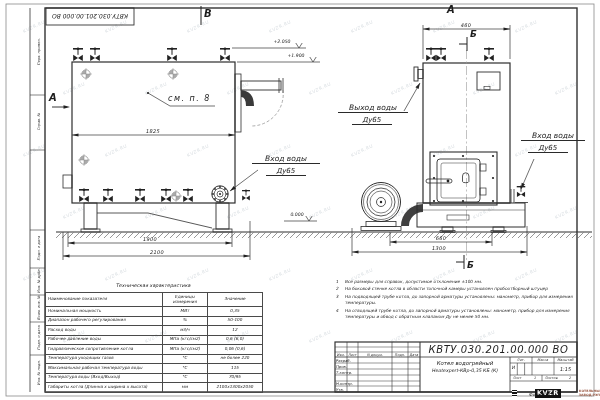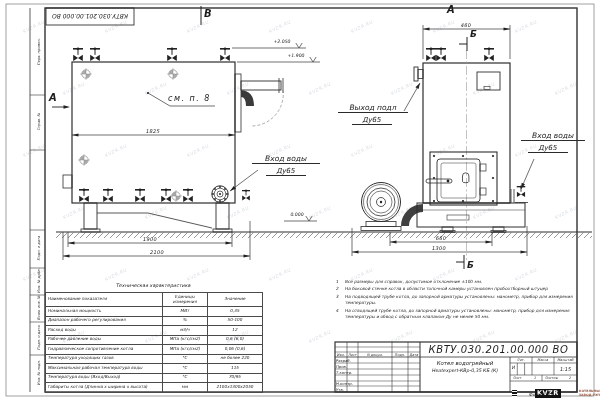--- a/index.html
+++ b/index.html
@@ -385,21 +385,21 @@
 <div class="lbl dim ctr" style="left:142px;top:249.5px;width:30px">2100</div>
 <div class="lbl dim ctr" style="left:451px;top:22.5px;width:30px">460</div>
 <div class="lbl dim ctr" style="left:426px;top:235.5px;width:30px">660</div>
 <div class="lbl dim ctr" style="left:424px;top:245.5px;width:30px">1300</div>
 
 <div class="lbl" style="left:168px;top:95px;font-size:8px;letter-spacing:1.5px">см. п. 8</div>
 
 <div class="lbl callout1 ctr shelf" style="left:252px;top:155px;width:68px">Вход воды</div>
 <div class="lbl callout2 ctr shelf" style="left:266px;top:168px;width:40px">Ду65</div>
 
-<div class="lbl callout1 ctr shelf" style="left:338px;top:104px;width:70px">Выход подл</div>
+<div class="lbl callout1 ctr shelf" style="left:338px;top:104px;width:70px">Выход воды</div>
 <div class="lbl callout2 ctr shelf" style="left:352px;top:117px;width:40px">Ду65</div>
 
 <div class="lbl callout1 ctr shelf" style="left:521px;top:132px;width:64px">Вход воды</div>
 <div class="lbl callout2 ctr shelf" style="left:528px;top:145px;width:40px">Ду65</div>
 
 <div class="abs notes" style="font-style:italic">
   <div class="note">
       <span class="nn">1</span>
       <span class="nt">Все размеры для справок, допустимое отклонение ±100 мм.</span>
     </div>

